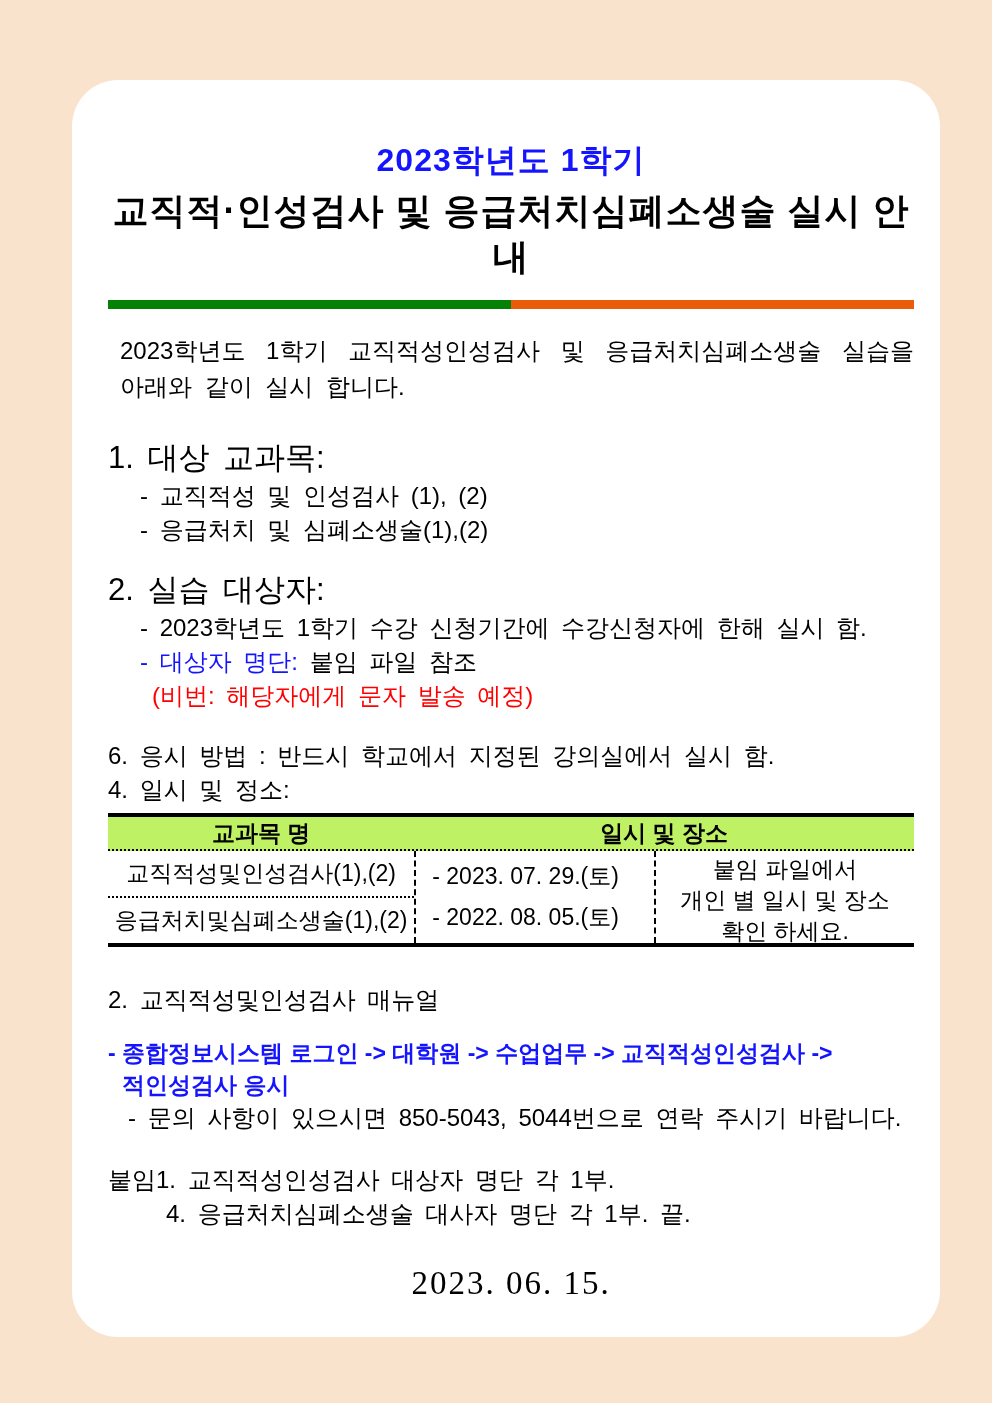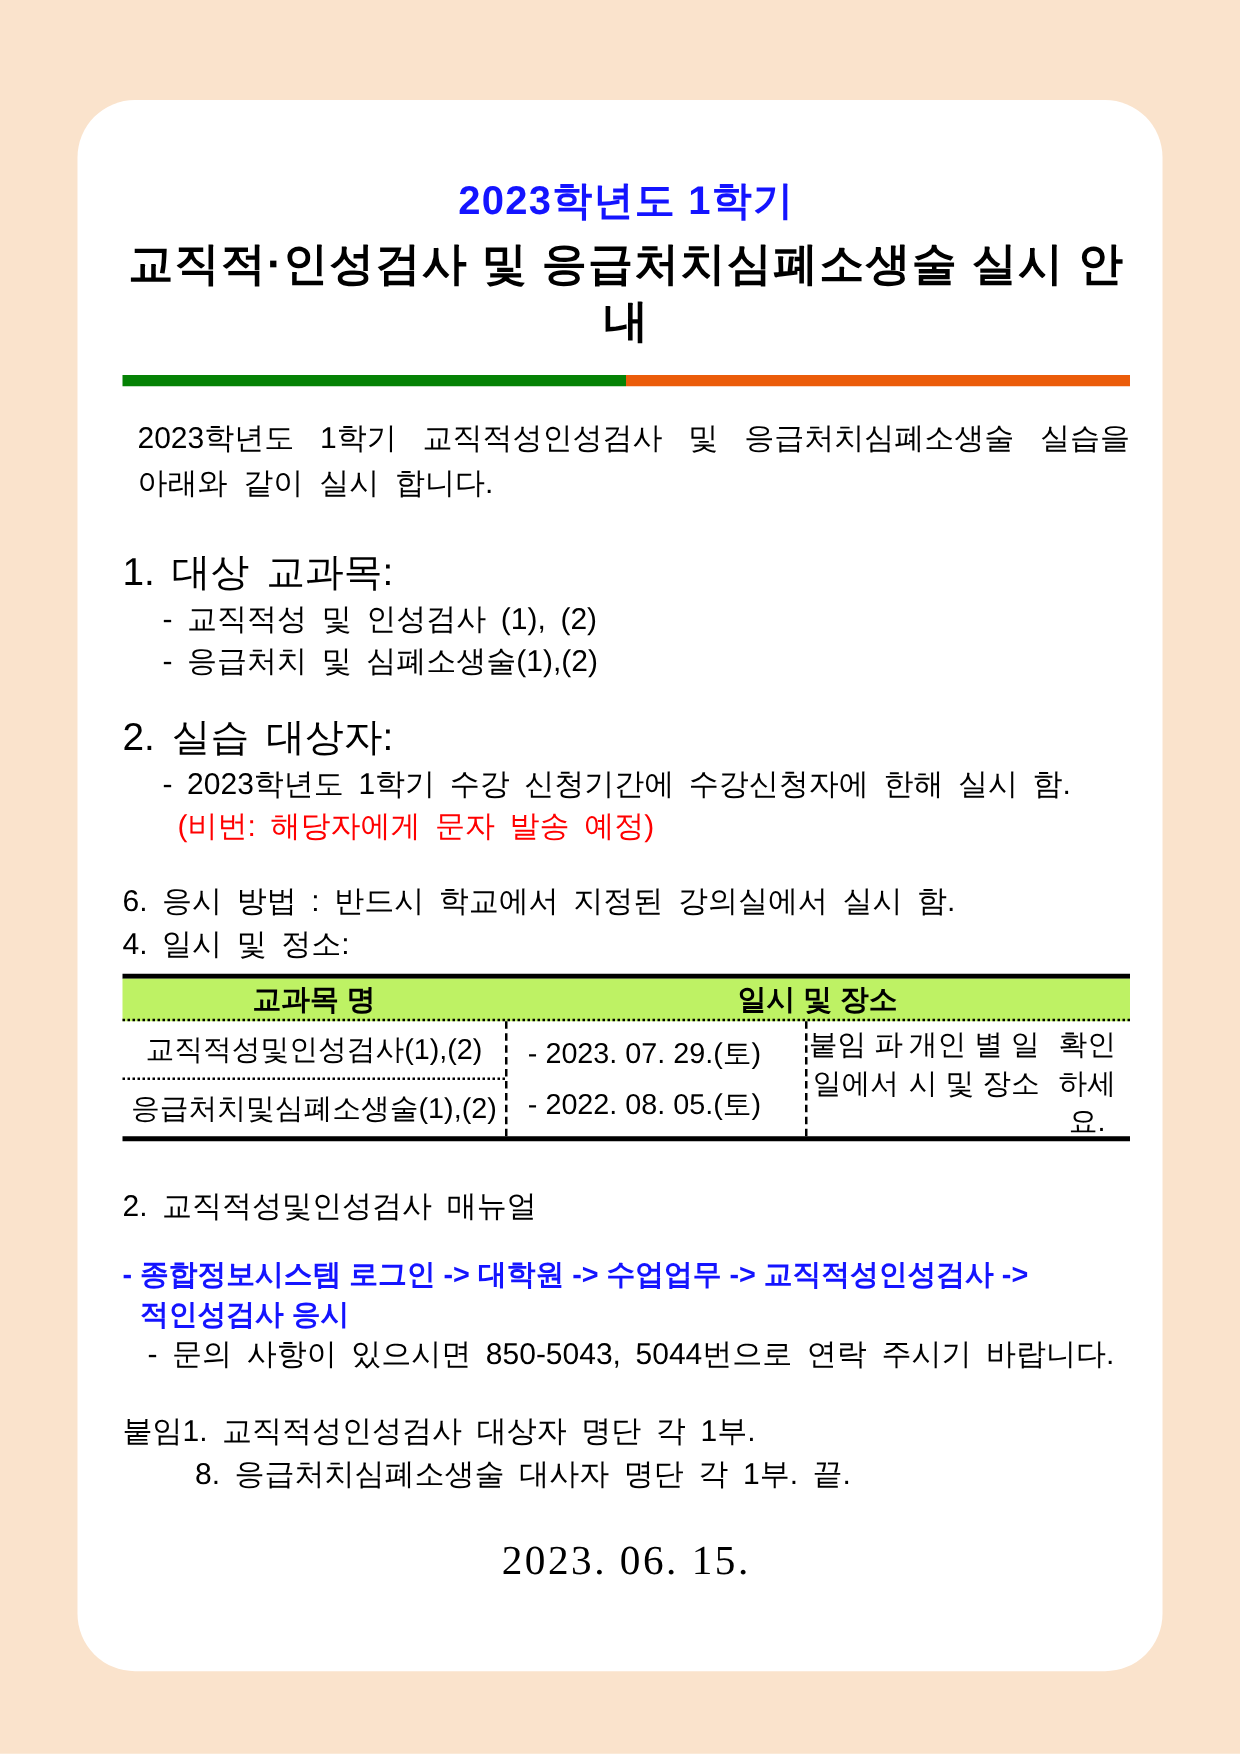--- a/index.html
+++ b/index.html
@@ -6,21 +6,21 @@
   html, body { width: 992px; }
   body {
     height: 1403px;
     background: #fae3cc;
     font-family: "Liberation Sans", sans-serif;
     color: #000;
     position: relative;
   }
   .card {
     position: absolute;
-    left: 62px; top: 80px;
+    left: 72px; top: 80px;
     width: 868px; height: 1257px;
     background: #ffffff;
     border-radius: 46px;
     overflow: hidden;
   }
   .content { padding: 60px 26px 0 36px; }
 
   .title1 {
     text-align: center;
     color: #1414ff;
@@ -71,21 +71,21 @@
   .tcell.sep { border-bottom: 2px dotted #000; }
   .tcol2 {
     width: 30%;
     border-left: 2px dashed #000;
     border-right: 2px dashed #000;
     display: flex; flex-direction: column; justify-content: center;
     gap: 10px; padding-left: 16px;
   }
   .tcol3 {
     width: 32%;
-    display: flex; flex-direction: row; justify-content: space-between;
+    display: flex; flex-direction: column; justify-content: space-between;
     text-align: center; padding: 3px 0;
   }
 
   .nav-lines { margin-top: 20px; color: #1414ff; font-weight: bold; font-size: 23px; line-height: 32px; }
   .nav-lines .l2 { padding-left: 14px; }
 
   .req-item { margin-top: 0; font-size: 24px; line-height: 34px; padding-left: 20px; word-spacing: 5px; }
 
   .attach { margin-top: 28px; font-size: 24px; line-height: 34px; word-spacing: 5px; }
   .attach .l2 { padding-left: 58px; }
@@ -115,20 +115,21 @@
 
     <div class="sec-head mt-xl">1. 대상 교과목:</div>
     <div class="items">
       <div>- 교직적성 및 인성검사 (1), (2)</div>
       <div>- 응급처치 및 심폐소생술(1),(2)</div>
     </div>
 
     <div class="sec-head mt-lg">2. 실습 대상자:</div>
     <div class="items">
       <div>- 2023학년도 1학기 수강 신청기간에 수강신청자에 한해 실시 함.</div>
+      <div><span class="blue">- 대상자 명단:</span><span> 붙임 파일 참조</span></div>
       <div class="red note">(비번: 해당자에게 문자 발송 예정)</div>
     </div>
 
     <div class="sec-head-plain mt-lg">6. 응시 방법 : 반드시 학교에서 지정된 강의실에서 실시 함.</div>
     <div class="sec-head-plain">4. 일시 및 정소:</div>
 
     <div class="table">
       <div class="thead">
         <div class="th1">교과목 명</div>
         <div class="th2">일시 및 장소</div>
@@ -153,19 +154,19 @@
     <div class="sec-head-plain mt-xl">2. 교직적성및인성검사 매뉴얼</div>
     <div class="nav-lines">
       <div>- 종합정보시스템 로그인 -&gt; 대학원 -&gt; 수업업무 -&gt; 교직적성인성검사 -&gt;</div>
       <div class="l2">적인성검사 응시</div>
     </div>
 
     <div class="req-item">- 문의 사항이 있으시면 850-5043, 5044번으로 연락 주시기 바랍니다.</div>
 
     <div class="attach">
       <div>붙임1. 교직적성인성검사 대상자 명단 각 1부.</div>
-      <div class="l2">8. 응급처치심폐소생술 대사자 명단 각 1부.  끝.</div>
+      <div class="l2">4. 응급처치심폐소생술 대사자 명단 각 1부.  끝.</div>
     </div>
 
     <div class="docdate">2023. 06. 15.</div>
 
   </div>
 </div>
 
 </body></html>

